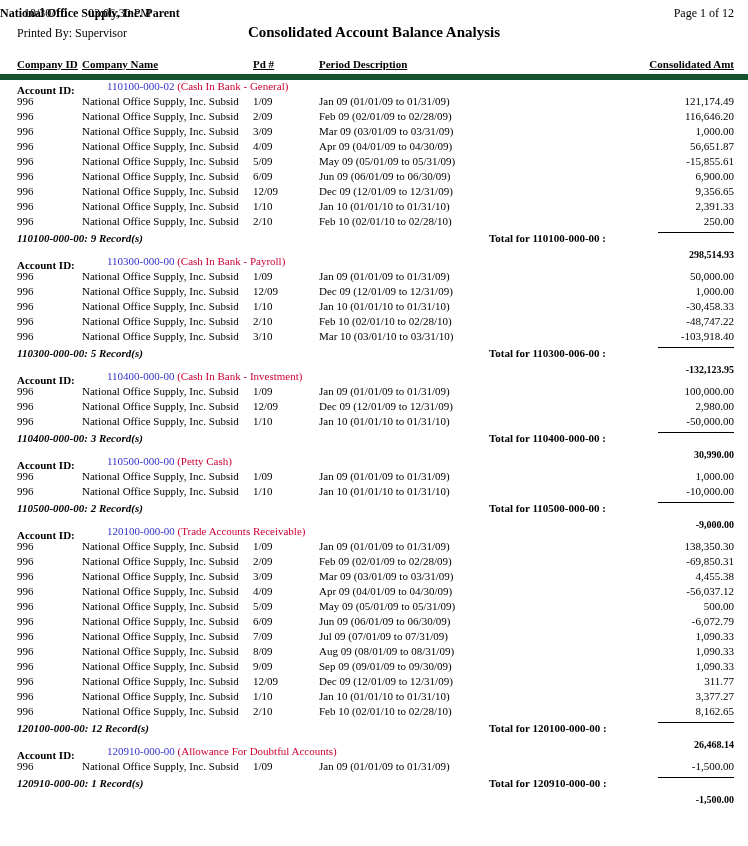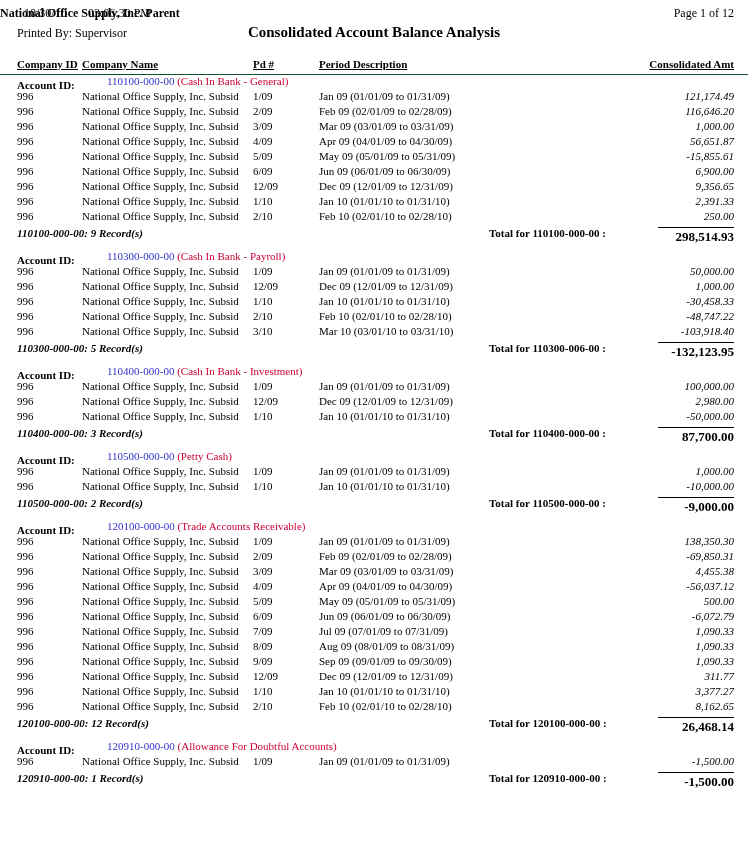--- a/index.html
+++ b/index.html
@@ -73,21 +73,21 @@
     text-align: center;
     font-size: 15px;
     font-weight: bold;
   }
 
   
   .colhdr {
     position: relative;
     height: 16px;
     margin-top: 12px;
-    border-bottom: 1px solid #14532d;
+    border-bottom: 6px solid #14532d;
     font-size: 11px;
     font-weight: bold;
   }
   .colhdr span {
     position: absolute;
     top: 0;
     text-decoration: underline;
     white-space: nowrap;
   }
   .c-companyid { left: 17px; }
@@ -150,21 +150,20 @@
     font-size: 11px;
     white-space: nowrap;
   }
   .d-amt {
     position: absolute;
     right: 14px;
     top: 0;
     font-size: 11px;
     text-align: center;
     white-space: nowrap;
-    font-style: italic;
   }
 
   .total-row {
     position: relative;
     height: 17px;
     margin-top: 1px;
   }
   .t-records {
     position: absolute;
     left: 17px;
@@ -180,24 +179,24 @@
     top: 1px;
     font-weight: bold;
     font-size: 11px;
     white-space: nowrap;
   }
   .t-amt {
     position: absolute;
     right: 14px;
     top: 1px;
     font-weight: bold;
-    font-size: 13px;
+    font-size: 10px;
     text-align: right;
     border-top: 1px solid #000;
-    padding-top: 1px;
+    padding-top: 16px;
     min-width: 76px;
     white-space: nowrap;
   }
   .group-gap { height: 7px; }
 </style>
 </head>
 <body>
 
 <div class="page">
 
@@ -218,21 +217,21 @@
     <span class="c-companyname">Company Name</span>
     <span class="c-pd">Pd #</span>
     <span class="c-perioddesc">Period Description</span>
     <span class="c-consolidated">Consolidated Amt</span>
   </div>
 
   <div id="groups-container">
       <div class="group">
         <div class="acct-row">
           <span class="acct-label">Account ID:</span>
-          <span class="acct-value"><span>110100-000-00</span> <span class="acct-desc">(Cash In Bank - General)</span></span>
+          <span class="acct-value"><span>110100-000-02</span> <span class="acct-desc">(Cash In Bank - General)</span></span>
         </div>
         <div class="data-row">
           <span class="d-compid">996</span>
           <span class="d-compname">National Office Supply, Inc. Subsid</span>
           <span class="d-pd">1/09</span>
           <span class="d-period">Jan 09 (01/01/09 to 01/31/09)</span>
           <span class="d-amt">121,174.49</span>
         </div>
         <div class="data-row">
           <span class="d-compid">996</span>
@@ -366,21 +365,21 @@
         <div class="data-row">
           <span class="d-compid">996</span>
           <span class="d-compname">National Office Supply, Inc. Subsid</span>
           <span class="d-pd">1/10</span>
           <span class="d-period">Jan 10 (01/01/10 to 01/31/10)</span>
           <span class="d-amt">-50,000.00</span>
         </div>
         <div class="total-row">
           <span class="t-records">110400-000-00:  3 Record(s)</span>
           <span class="t-label">Total for 110400-000-00 :</span>
-          <span class="t-amt">87,700.00</span>
+          <span class="t-amt">30,990.00</span>
         </div>
         <div class="group-gap"></div>
       </div>
       <div class="group">
         <div class="acct-row">
           <span class="acct-label">Account ID:</span>
           <span class="acct-value"><span>110500-000-00</span> <span class="acct-desc">(Petty Cash)</span></span>
         </div>
         <div class="data-row">
           <span class="d-compid">996</span>

